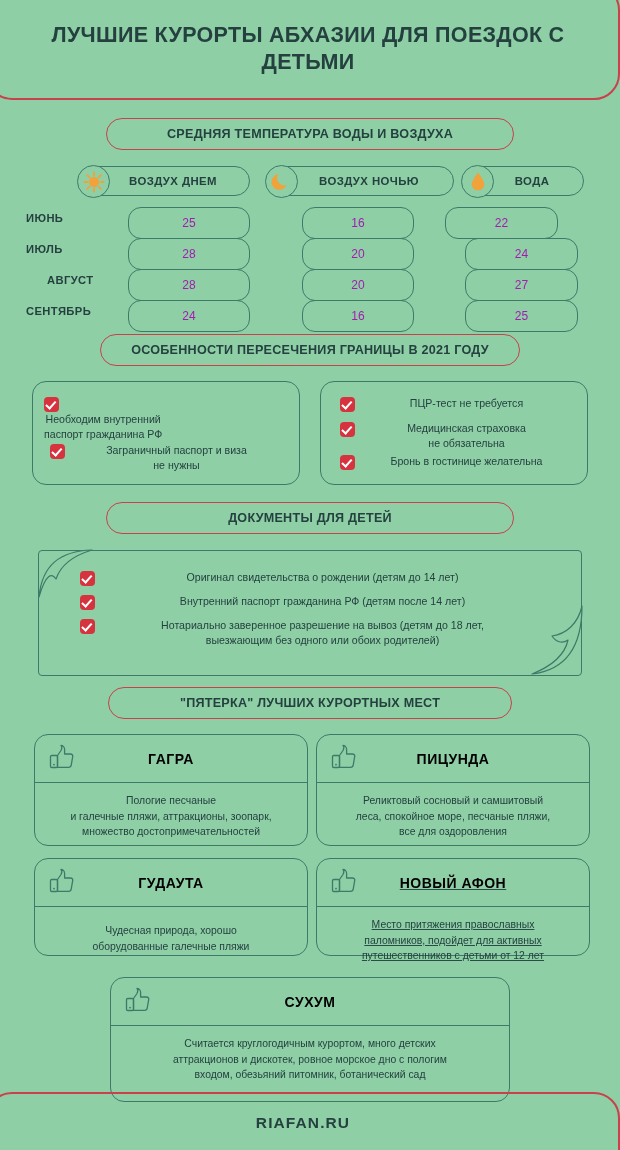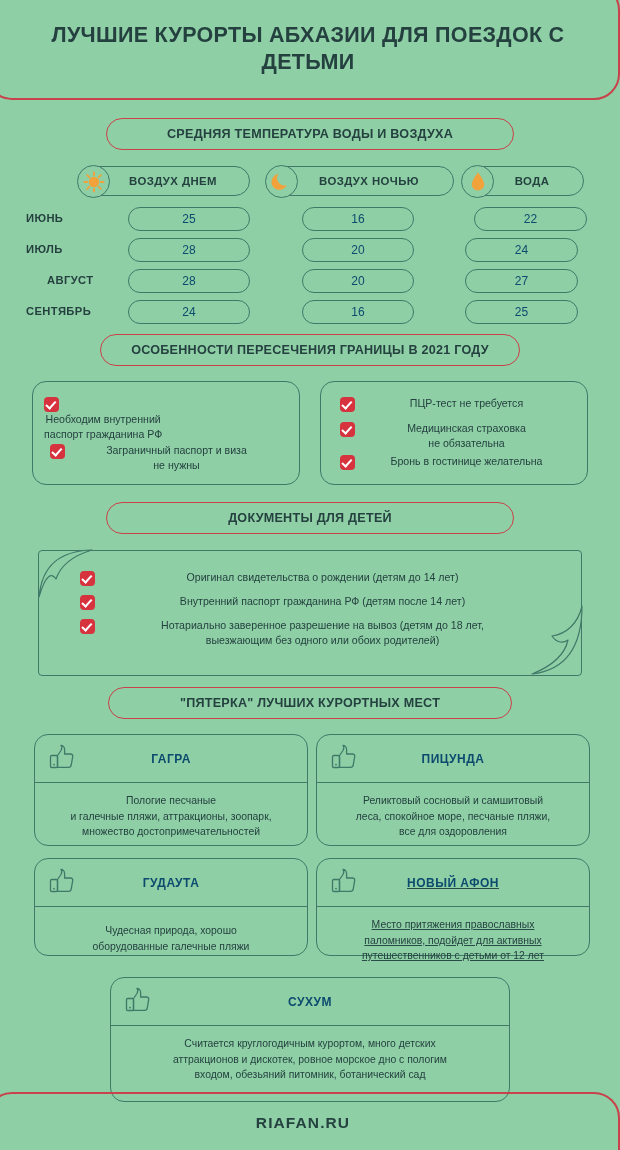--- a/index.html
+++ b/index.html
@@ -105,29 +105,29 @@
     position: absolute;
     font-size: 11.2px;
     font-weight: bold;
     letter-spacing: 0.4px;
     color: #24403f;
     text-transform: uppercase;
     text-align: left;
   }
   .temp-cell {
     position: absolute;
-    height: 24px;
+    height: 32px;
     border: 1.2px solid #3f7a68;
     border-radius: 13px;
     box-sizing: border-box;
     display: flex;
     align-items: center;
     justify-content: center;
     font-size: 12px;
-    color: #0c4a6e;
+    color: #a21caf;
   }
 
   
   .box {
     position: absolute;
     border: 1.3px solid #3f7a68;
     border-radius: 14px;
     box-sizing: border-box;
   }
 
@@ -172,24 +172,24 @@
   }
   .resort-head {
     position: relative;
     height: 47px;
     border-bottom: 1.2px solid #3f7a68;
     display: flex;
     align-items: center;
     justify-content: center;
   }
   .resort-name {
-    font-size: 12px;
+    font-size: 14px;
     font-weight: bold;
     letter-spacing: 0.5px;
-    color: #0c4a6e;
+    color: #000000;
     text-transform: uppercase;
   }
   .thumb-icon {
     position: absolute;
     left: 12px;
     top: 8px;
     width: 30px;
     height: 30px;
   }
   .resort-body {
@@ -282,21 +282,21 @@
   <div class="temp-cell" style="left:128px; top:207px; width:122px;">25</div>
   <div class="temp-cell" style="left:128px; top:238px; width:122px;">28</div>
   <div class="temp-cell" style="left:128px; top:269px; width:122px;">28</div>
   <div class="temp-cell" style="left:128px; top:300px; width:122px;">24</div>
 
   <div class="temp-cell" style="left:302px; top:207px; width:112px;">16</div>
   <div class="temp-cell" style="left:302px; top:238px; width:112px;">20</div>
   <div class="temp-cell" style="left:302px; top:269px; width:112px;">20</div>
   <div class="temp-cell" style="left:302px; top:300px; width:112px;">16</div>
 
-  <div class="temp-cell" style="left:474px; top:207px; width:113px;">22</div>
+  <div class="temp-cell" style="left:445px; top:207px; width:113px;">22</div>
   <div class="temp-cell" style="left:465px; top:238px; width:113px;">24</div>
   <div class="temp-cell" style="left:465px; top:269px; width:113px;">27</div>
   <div class="temp-cell" style="left:465px; top:300px; width:113px;">25</div>
 
   <div class="pill" style="left:100px; top:334px; width:420px;">
     <span class="pill-text">ОСОБЕННОСТИ ПЕРЕСЕЧЕНИЯ ГРАНИЦЫ В 2021 ГОДУ</span>
   </div>
 
   <div class="box" style="left:32px; top:381px; width:268px; height:104px;"></div>
   <div class="check-row" style="left:44px; top:396px; width:238px;flex-direction:column;">

